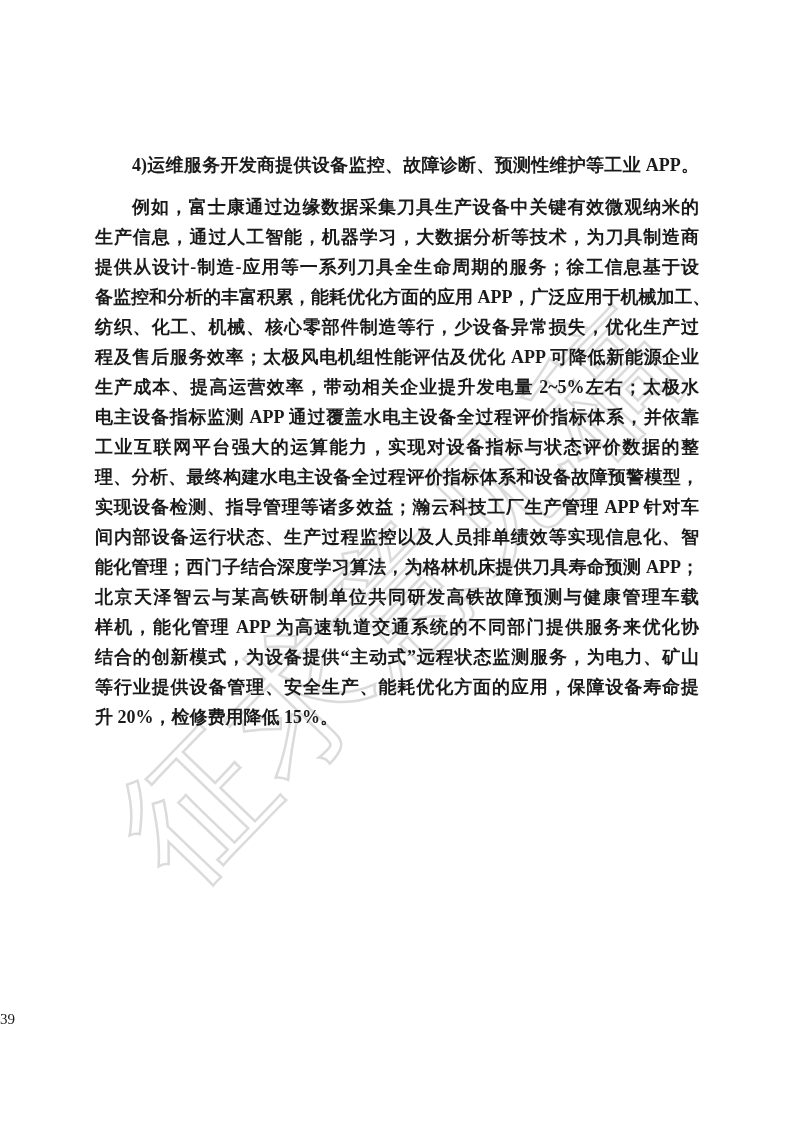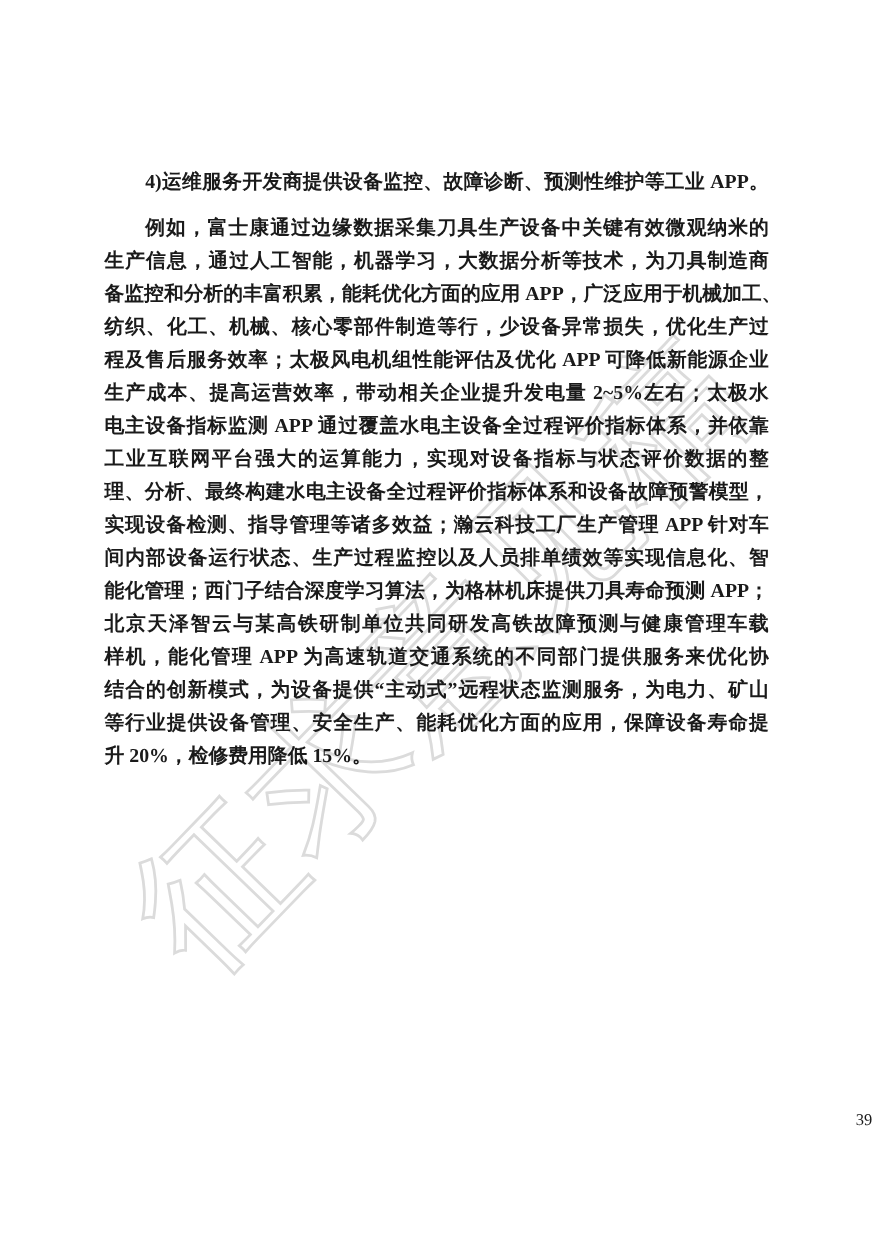--- a/index.html
+++ b/index.html
@@ -48,39 +48,40 @@
     white-space: nowrap;
   }
   .indent { text-indent: 37px; }
   .para-gap { margin-top: 12px; }
   .last-line { text-align-last: left; }
   
   .page-number {
     position: absolute;
     left: 0; top: 1011px;
     width: 100%;
-    text-align: right;
+    text-align: left;
     font-size: 15px;
     color: #1a1a1a;
     z-index: 1;
   }
 </style>
 </head>
 <body>
 
 <div class="page">
 
   <div class="watermark">征求意见稿</div>
 
   <div class="content">
 
     <div class="line indent">4)运维服务开发商提供设备监控、故障诊断、预测性维护等工业 APP。</div>
 
     <div class="line indent para-gap">例如，富士康通过边缘数据采集刀具生产设备中关键有效微观纳米的</div>
     <div class="line">生产信息，通过人工智能，机器学习，大数据分析等技术，为刀具制造商</div>
+    <div class="line">提供从设计-制造-应用等一系列刀具全生命周期的服务；徐工信息基于设</div>
     <div class="line">备监控和分析的丰富积累，能耗优化方面的应用 APP，广泛应用于机械加工、</div>
     <div class="line">纺织、化工、机械、核心零部件制造等行，少设备异常损失，优化生产过</div>
     <div class="line">程及售后服务效率；太极风电机组性能评估及优化 APP 可降低新能源企业</div>
     <div class="line">生产成本、提高运营效率，带动相关企业提升发电量 2~5%左右；太极水</div>
     <div class="line">电主设备指标监测 APP 通过覆盖水电主设备全过程评价指标体系，并依靠</div>
     <div class="line">工业互联网平台强大的运算能力，实现对设备指标与状态评价数据的整</div>
     <div class="line">理、分析、最终构建水电主设备全过程评价指标体系和设备故障预警模型，</div>
     <div class="line">实现设备检测、指导管理等诸多效益；瀚云科技工厂生产管理 APP 针对车</div>
     <div class="line">间内部设备运行状态、生产过程监控以及人员排单绩效等实现信息化、智</div>
     <div class="line">能化管理；西门子结合深度学习算法，为格林机床提供刀具寿命预测 APP；</div>

